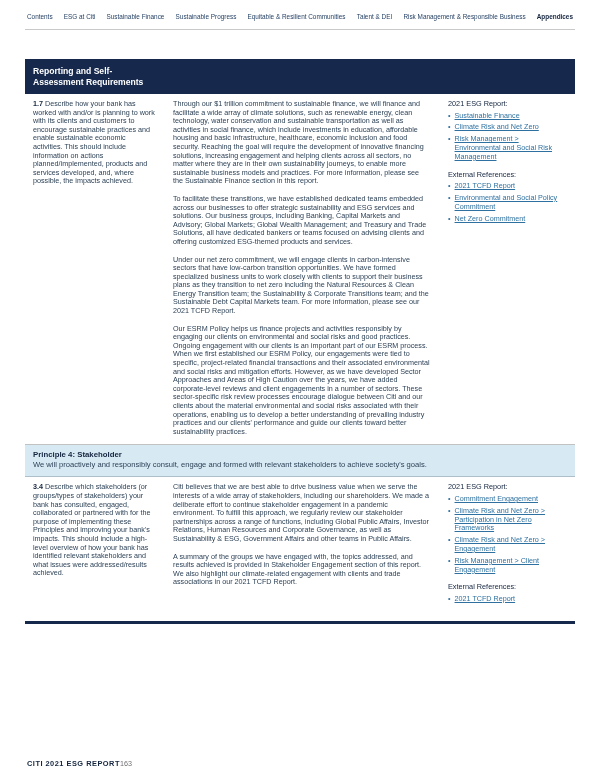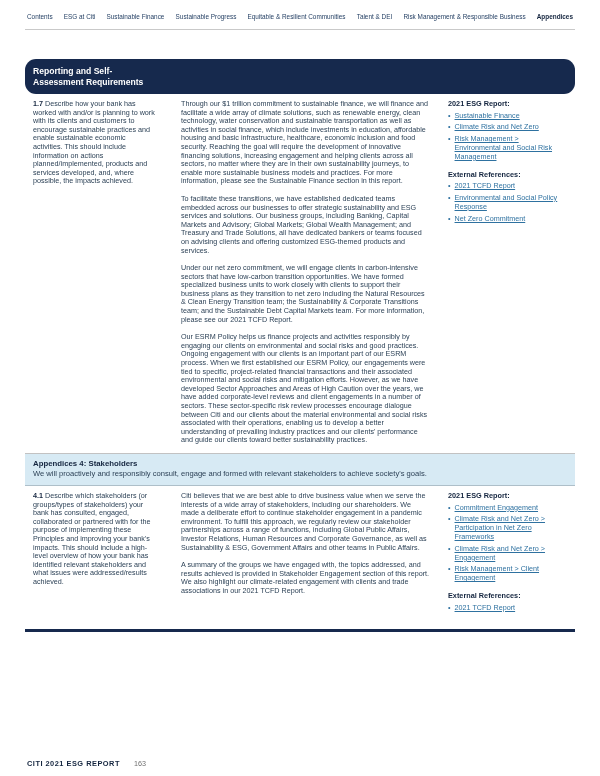--- a/index.html
+++ b/index.html
@@ -26,21 +26,20 @@
     color:#1e3a5f;
     cursor:pointer;
     white-space:nowrap;
   }
   .topnav .nav-item.active{font-weight:bold;color:#14253f;}
   
   .tbl{margin:29px 25px 0 25px;}
   .grid{
     display:grid;
     grid-template-columns:140px 275px 135px;
-    border-radius:11px;
   }
   .thead{
     background:#16294d;
     color:#ffffff;
     min-height:35px;
     align-items:center;
   }
   .thead .cell{
     font-weight:bold;
     font-size:8.6px;
@@ -48,25 +47,25 @@
     padding:4px 8px;
   }
   .trow .cell{
     font-size:7.2px;
     line-height:8.6px;
     padding:6px 10px 8px 8px;
   }
   .trow.first{min-height:347px;}
   .trow.second{min-height:104px;}
   .req-num{font-weight:bold;color:#14253f;}
-  .para{margin:0 0 9px 8px;}
+  .para{margin:0 0 9px 0;}
   .para:last-child{margin-bottom:0;}
   
   .ref-group{margin-bottom:9px;}
-  .ref-title{font-weight:bold;color:#14253f;margin-bottom:3px;font-size:7.3px;}
+  .ref-title{font-weight:normal;color:#14253f;margin-bottom:3px;font-size:7.3px;}
   .ref-item{display:flex;margin-bottom:3px;}
   .ref-bullet{color:#2e71a0;margin-right:4px;font-size:7.2px;line-height:8.6px;}
   .ref-link{
     color:#2e71a0;
     text-decoration:underline;
     cursor:pointer;
     font-size:7.2px;line-height:8.8px;
   }
   
   .sep-line{border-top:1px solid #c2c2c2;}
@@ -81,21 +80,21 @@
   
   .footer{
     position:absolute;
     left:27px;bottom:8px;
     display:flex;align-items:baseline;
   }
   .footer-title{
     font-weight:bold;color:#14253f;
     font-size:7.4px;letter-spacing:.5px;
   }
-  .footer-page{color:#6f6f6f;font-size:7.2px;margin-left:14px;}
+  .footer-page{color:#6f6f6f;font-size:7.2px;}
 </style>
 </head>
 <body>
 
 <div class="page">
 
   <div class="topnav">
     <span class="nav-item">Contents</span>
     <span class="nav-item">ESG at Citi</span>
     <span class="nav-item">Sustainable Finance</span>
@@ -140,40 +139,40 @@
           </div>
         </div>
         <div class="ref-group">
           <div class="ref-title">External References:</div>
           <div class="ref-item">
             <span class="ref-bullet">•</span>
             <span class="ref-link">2021 TCFD Report</span>
           </div>
           <div class="ref-item">
             <span class="ref-bullet">•</span>
-            <span class="ref-link">Environmental and Social Policy Response</span>
+            <span class="ref-link">Environmental and Social Policy Commitment</span>
           </div>
           <div class="ref-item">
             <span class="ref-bullet">•</span>
             <span class="ref-link">Net Zero Commitment</span>
           </div>
         </div>
       </div>
     </div>
 
     <div class="sep-line"></div>
 
     <div class="banner">
-      <div class="banner-title">Appendices 4: Stakeholders</div>
+      <div class="banner-title">Principle 4: Stakeholder</div>
       <div class="banner-sub">We will proactively and responsibly consult, engage and formed with relevant stakeholders to achieve society's goals.</div>
     </div>
 
     <div class="grid trow second">
       <div class="cell">
-        <span class="req-num">4.1</span>
+        <span class="req-num">3.4</span>
         <span>Describe which stakeholders (or groups/types of stakeholders) your bank has consulted, engaged, collaborated or partnered with for the purpose of implementing these Principles and improving your bank's impacts. This should include a high-level overview of how your bank has identified relevant stakeholders and what issues were addressed/results achieved.</span>
       </div>
       <div class="cell">
         <p class="para">Citi believes that we are best able to drive business value when we serve the interests of a wide array of stakeholders, including our shareholders. We made a deliberate effort to continue stakeholder engagement in a pandemic environment. To fulfill this approach, we regularly review our stakeholder partnerships across a range of functions, including Global Public Affairs, Investor Relations, Human Resources and Corporate Governance, as well as Sustainability &amp; ESG, Government Affairs and other teams in Public Affairs.</p>
         <p class="para">A summary of the groups we have engaged with, the topics addressed, and results achieved is provided in Stakeholder Engagement section of this report. We also highlight our climate-related engagement with clients and trade associations in our 2021 TCFD Report.</p>
       </div>
       <div class="cell">
         <div class="ref-group">
           <div class="ref-title">2021 ESG Report:</div>
           <div class="ref-item">

